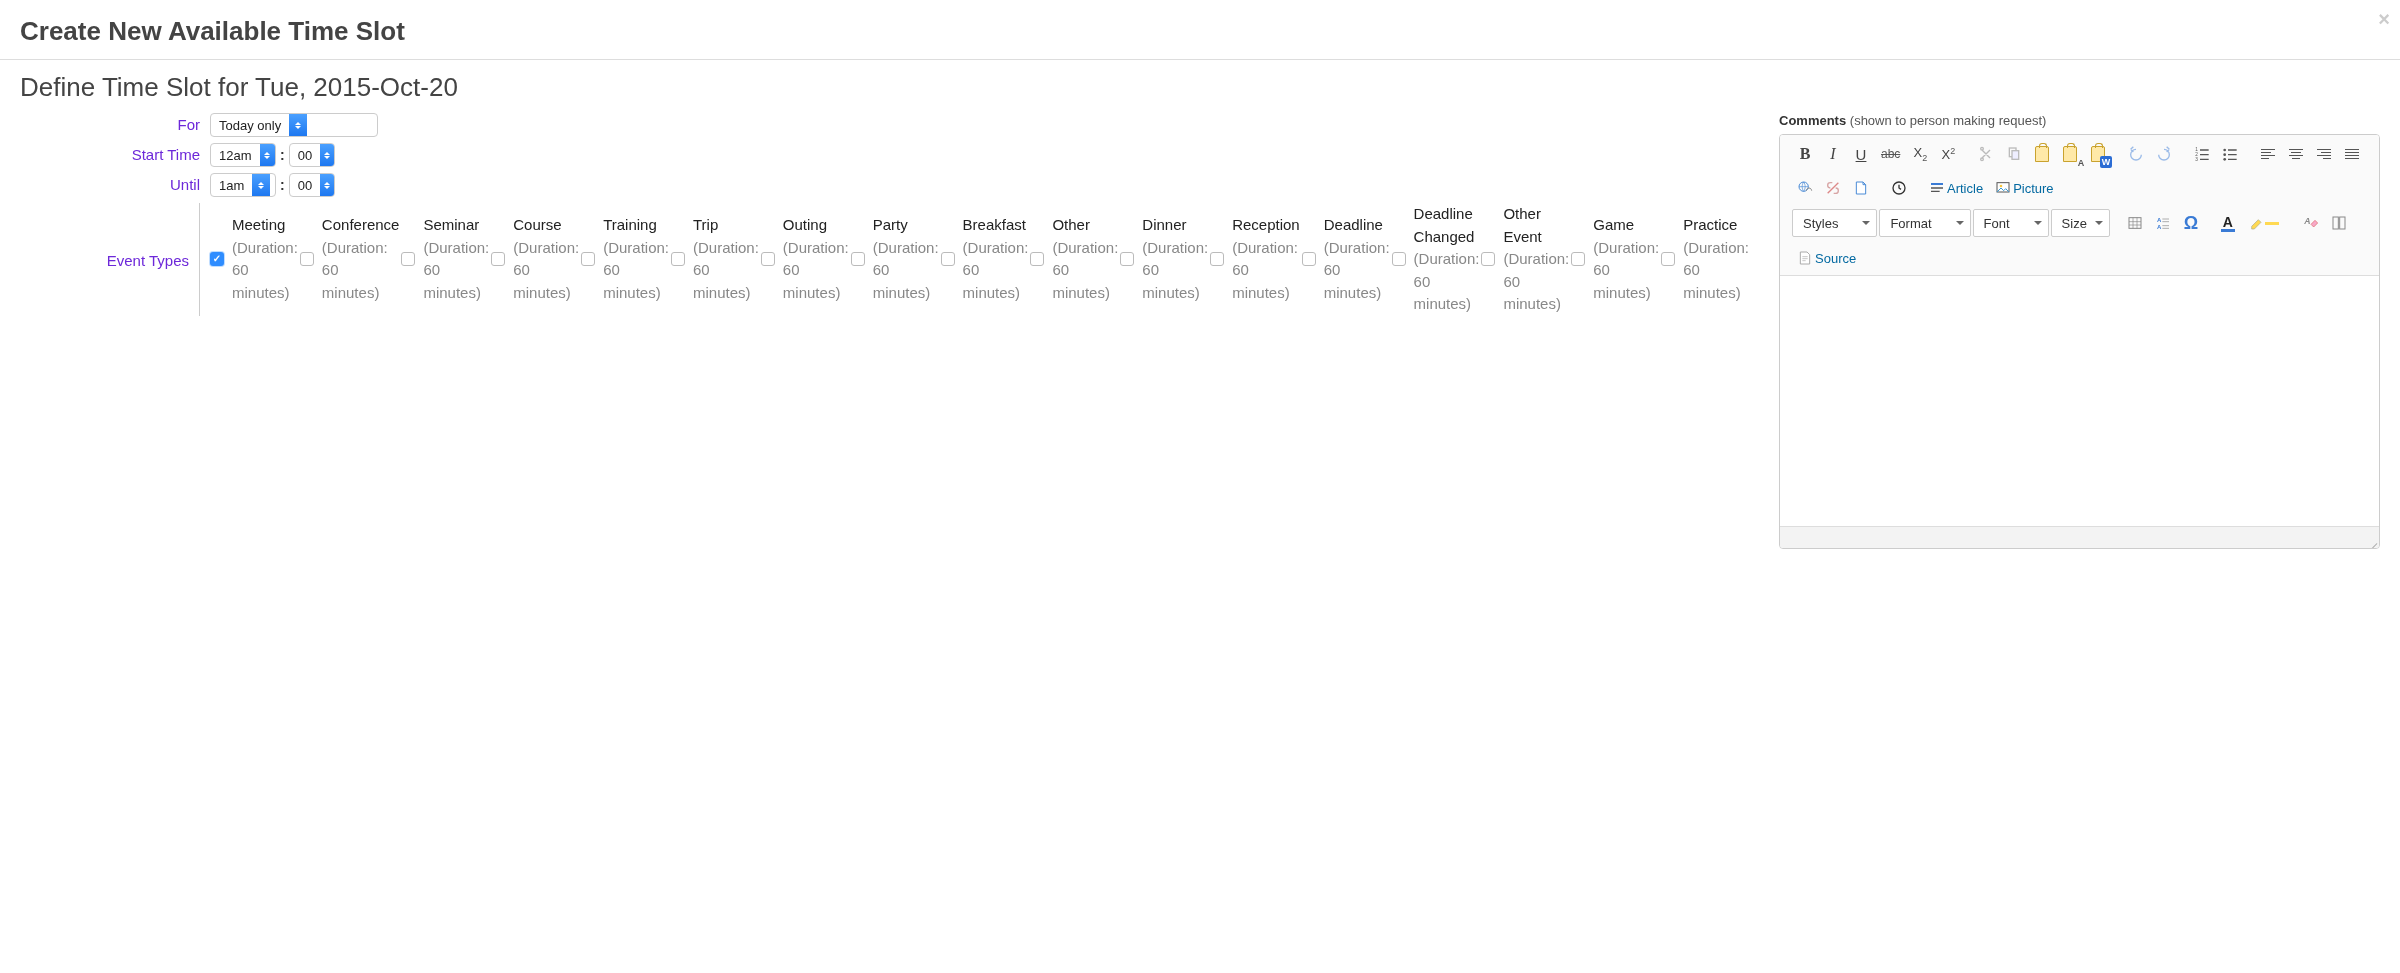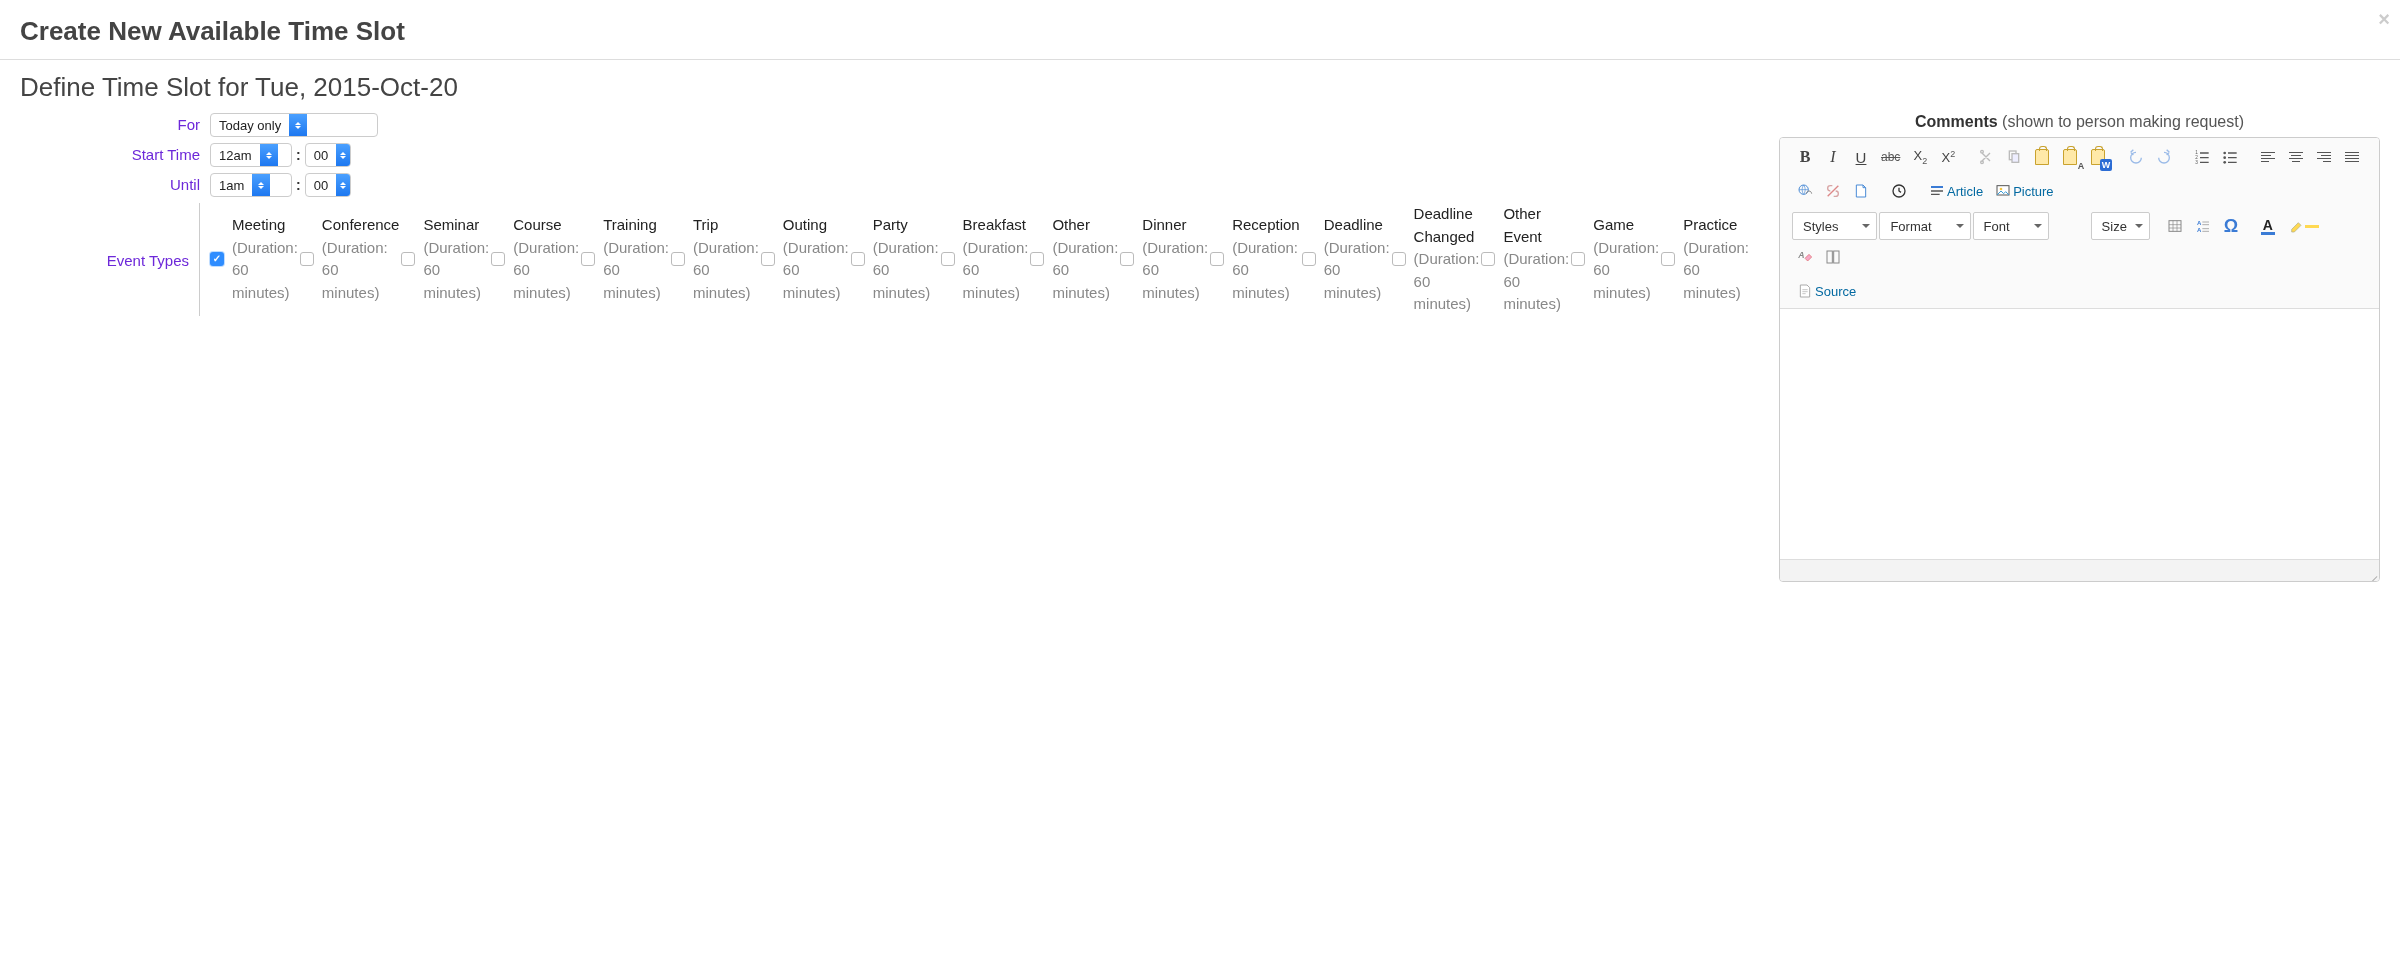--- a/index.html
+++ b/index.html
@@ -114,21 +114,21 @@
   .time-row {
     display: inline-flex;
     align-items: center;
   }
   .colon {
     margin: 0 4px;
     font-weight: bold;
   }
 
   .for-select { width: 168px; }
-  .hour-select { width: 82px; }
+  .hour-select { width: 66px; }
   .min-select  { width: 46px; }
 
   
   .chk-list {
     display: flex;
     flex-direction: row;
     gap: 2px;
     padding-left: 0;
   }
   .chk-row {
@@ -163,23 +163,22 @@
   }
   .ev-name {
     color: #222;
   }
   .ev-dur {
     color: #888;
   }
 
   
   .comments-label {
-    font-size: 16px;
+    font-size: 13px;
     margin-bottom: 6px;
-    text-align: center;
   }
   .comments-label .bold { font-weight: 700; }
   .comments-label .light { color: #555; font-weight: 400; }
   .editor {
     border: 1px solid #ccc;
     border-radius: 4px;
     overflow: hidden;
   }
   .toolbar {
     background: #fafafa;
@@ -216,21 +215,21 @@
     border: 1px solid #ccc;
     border-radius: 2px;
     background: #fff;
     display: inline-flex;
     align-items: center;
     padding: 0 6px 0 10px;
     gap: 24px;
     font-size: 13px;
     cursor: pointer;
   }
-  .combo.sm { gap: 8px; margin-left: 40px; }
+  .combo.sm { gap: 8px; }
   .combo .caret {
     width: 0; height: 0;
     border-left: 4px solid transparent;
     border-right: 4px solid transparent;
     border-top: 4px solid #666;
   }
   .tbtn svg { width: 16px; height: 16px; }
   .icon-lbl {
     font-size: 13px;
     color: #0369a1;

